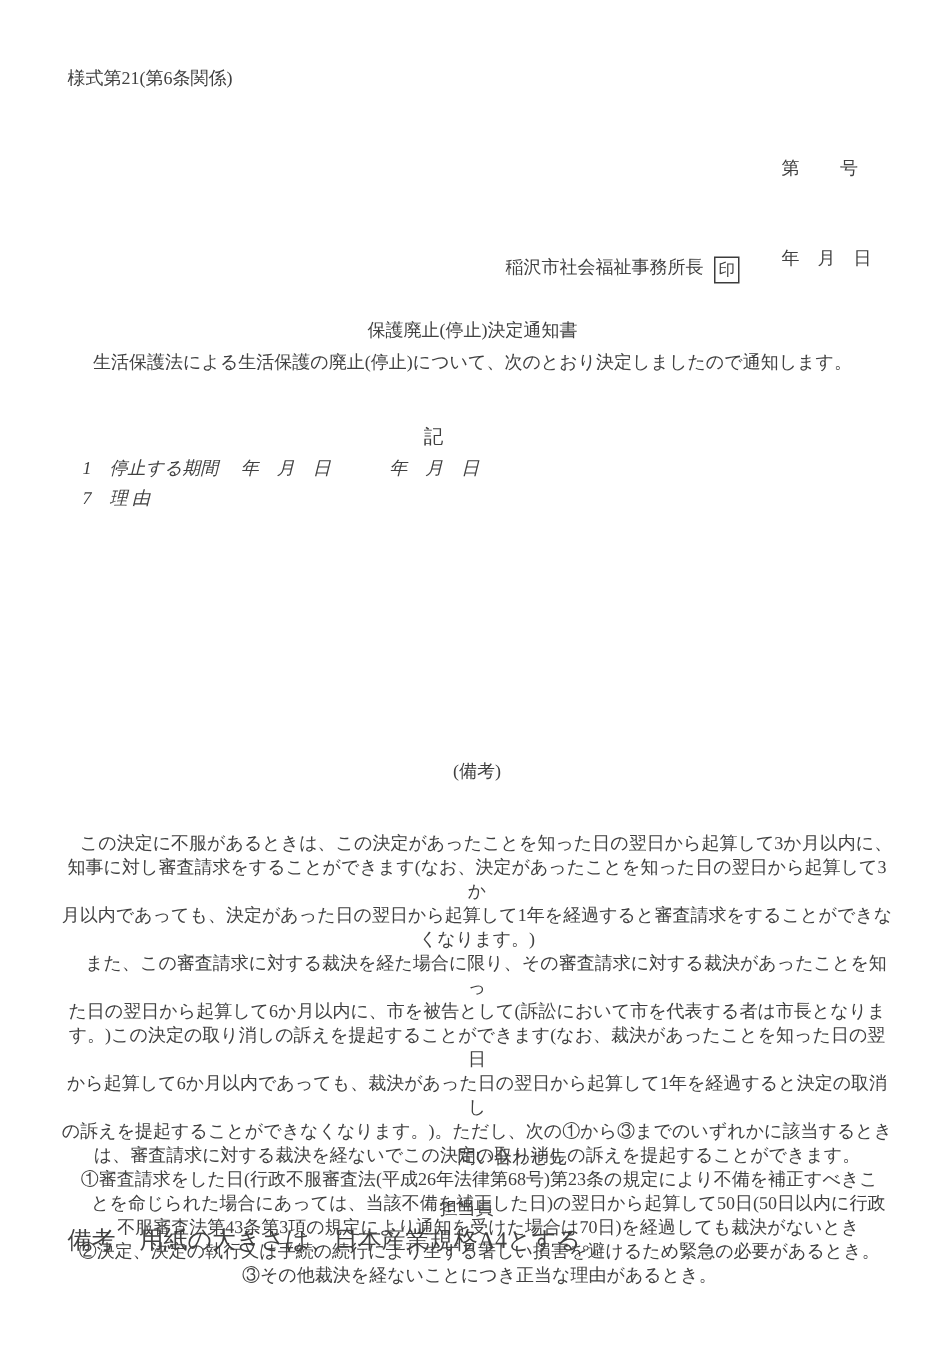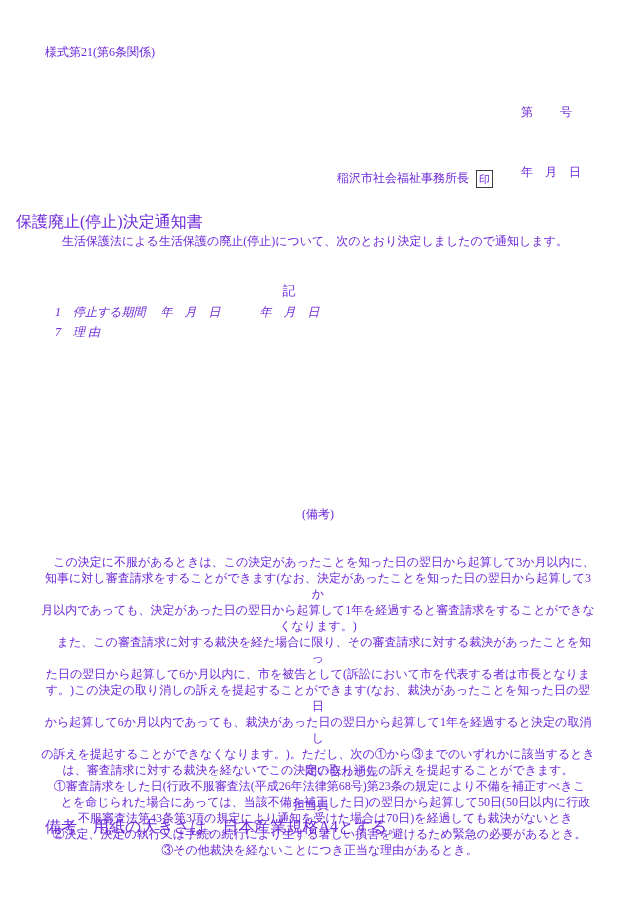--- a/index.html
+++ b/index.html
@@ -1,40 +1,40 @@
 <!DOCTYPE html>
 <html lang="ja"><head>
 <meta charset="utf-8">
 <style>
   html, body { margin: 0; padding: 0; background: #ffffff; }
   .page {
     position: relative;
     width: 630px;
     height: 903px;
     background: #ffffff;
-    color: #6d28d9;
+    color: #404040;
     font-family: "Liberation Serif", "DejaVu Serif", serif;
     font-size: 12px;
     overflow: hidden;
   }
   .abs { position: absolute; white-space: pre-wrap; }
 
   .form-id   { top: 44px;  left: 45px;  font-size: 12px; }
   .doc-meta  { top: 62px;  left: 521px; line-height: 20px; font-size: 12px; }
   .office-line { top: 155px; left: 325px; height: 20px; font-size: 12px; }
   .stamp {
     display: inline-block;
     border: 1px solid #3c3c3c;
     font-size: 11px;
     line-height: 14px;
     padding: 1px 2px;
     margin-left: 7px;
     vertical-align: -1px;
   }
-  .title { top: 212px; left: 16px; right: 0; text-align: left; font-size: 16px; }
+  .title { top: 212px; left: 0; right: 0; text-align: center; font-size: 12px; }
   .intro { top: 233px; left: 0; right: 0; text-align: center; font-size: 12px; }
   .ki    { top: 282px; left: 0; right: 52px; text-align: center; font-size: 13px; }
   .items { top: 302px; left: 40px; line-height: 20px; font-size: 12px; font-style: italic; }
   .remarks { top: 474px; left: 40px; width: 556px; line-height: 16px; font-size: 12px; }
   .remarks .r-line { white-space: pre-wrap; text-align: center; }
   .contact { top: 763px; left: 277px; font-size: 12px; margin-left: 28px; }
   .staff   { top: 797px; left: 293px; font-size: 12px; }
   .footer-note { top: 817px; left: 45px; font-size: 16px; }
 </style>
 </head>

